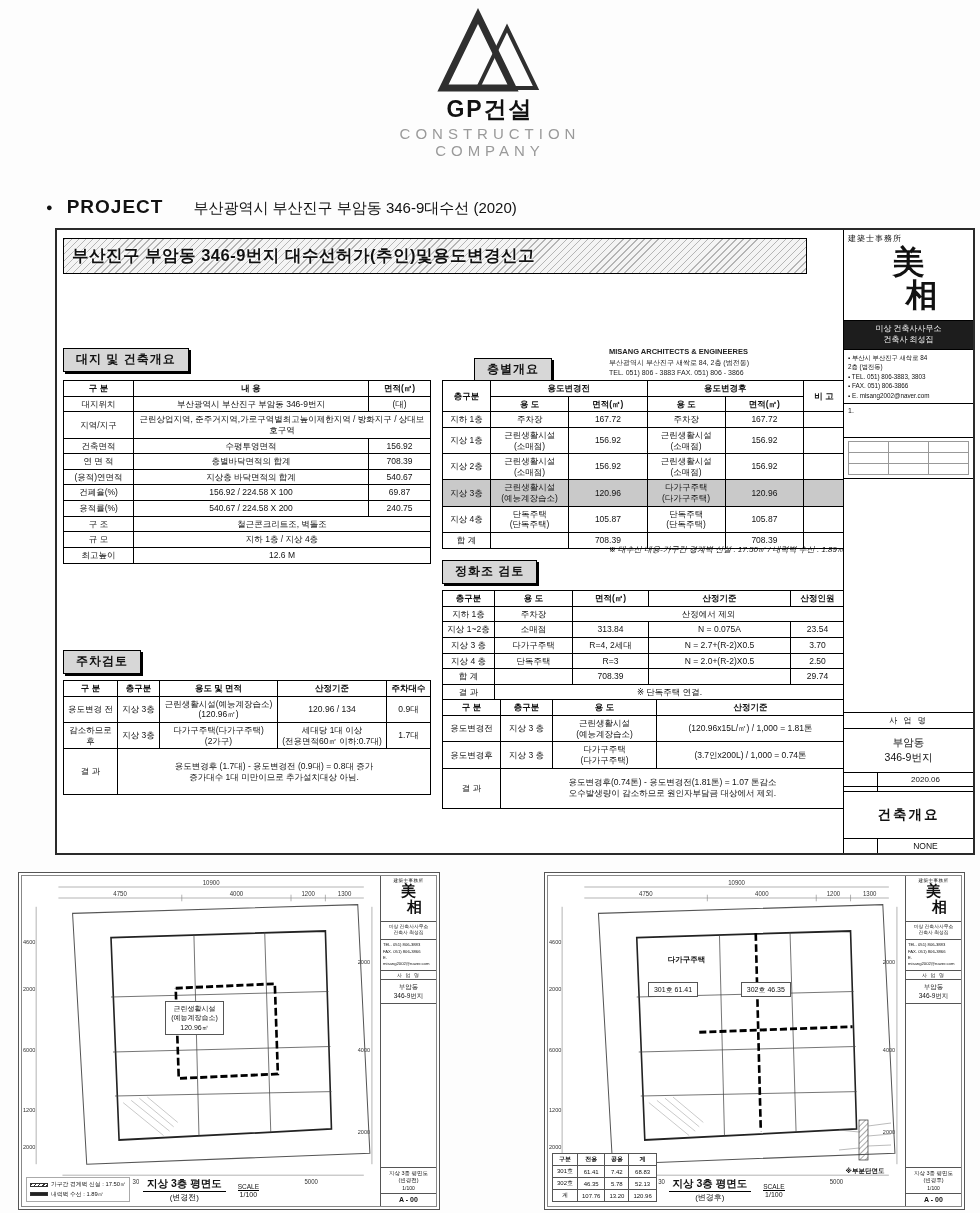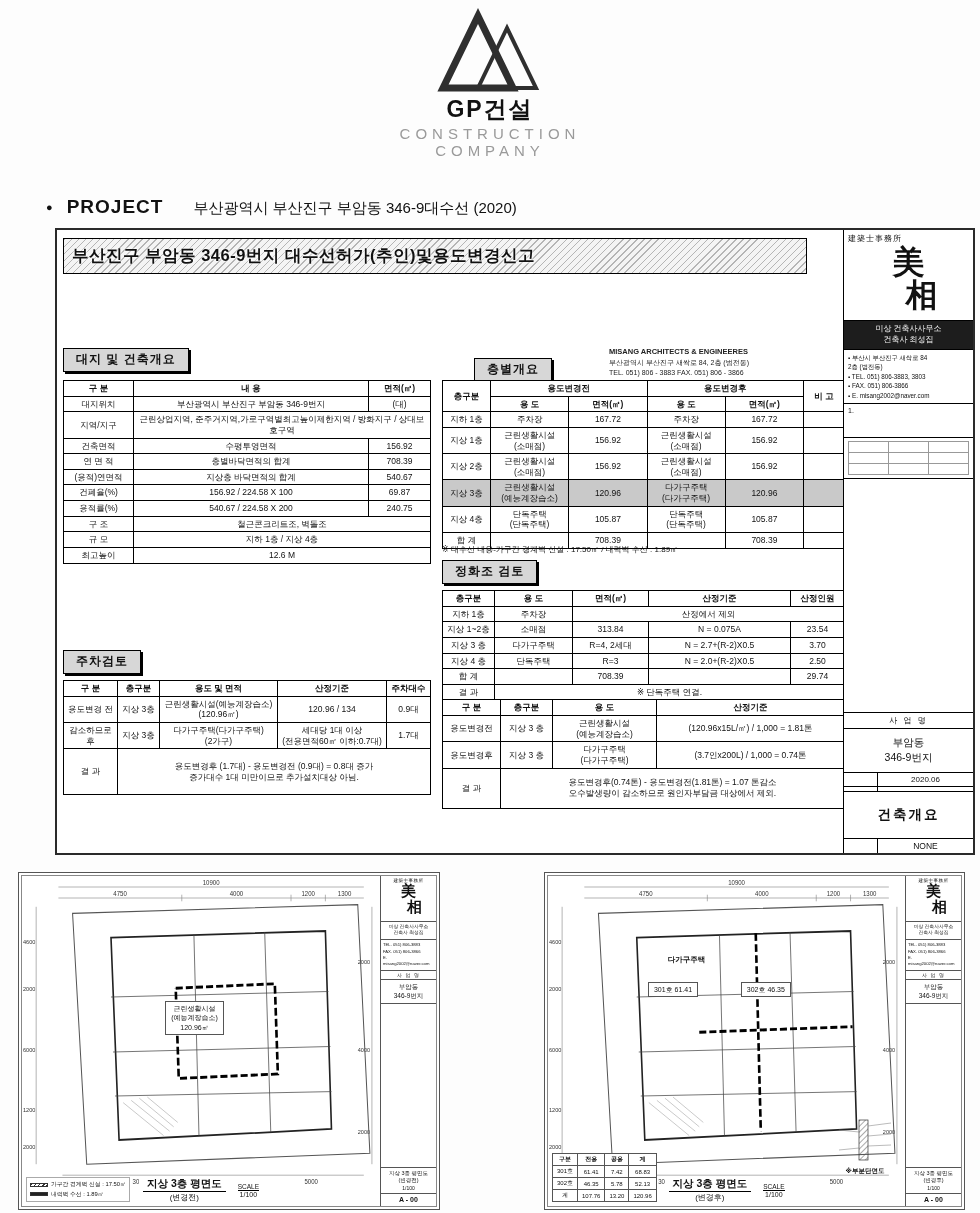--- a/index.html
+++ b/index.html
@@ -39,21 +39,21 @@
   .t th,.t td { border:1px solid #000; font-size:8.5px; padding:2px 2px; text-align:center;
                 vertical-align:middle; line-height:1.25; overflow:hidden; }
   .t th { font-weight:bold; }
   .pre { white-space:pre-line; }
   .hl td { background:#c9c9c9; }
 
   .eng-block { left:552px; top:116px; width:236px; text-align:left; font-size:7px;
                line-height:1.55; color:#222; }
   .eng-name { font-weight:bold; font-size:7.5px; }
 
-  .floors-note { left:385px; top:314px; width:403px; font-size:8px; text-align:left; }
+  .floors-note { left:385px; top:314px; width:403px; font-size:8px; text-align:right;font-style:italic; }
 
   
   .mside { position:absolute; top:0; right:0; width:130px; height:100%; border-left:1.5px solid #000;
            display:flex; flex-direction:column; background:#fff; }
   .ms-box { border-bottom:1px solid #000; padding:3px 4px; }
   .ms-office { font-size:8px; letter-spacing:1px; }
   .ms-logo { text-align:center; font-family:"DejaVu Serif","Liberation Serif",serif;
              font-weight:bold; font-size:32px; line-height:1.02; padding:2px 0 6px; }
   .ms-firmbar { background:#1d1d1d; color:#f2f2f2; font-size:8px; text-align:center;
                 line-height:1.35; padding:3px 2px; }

